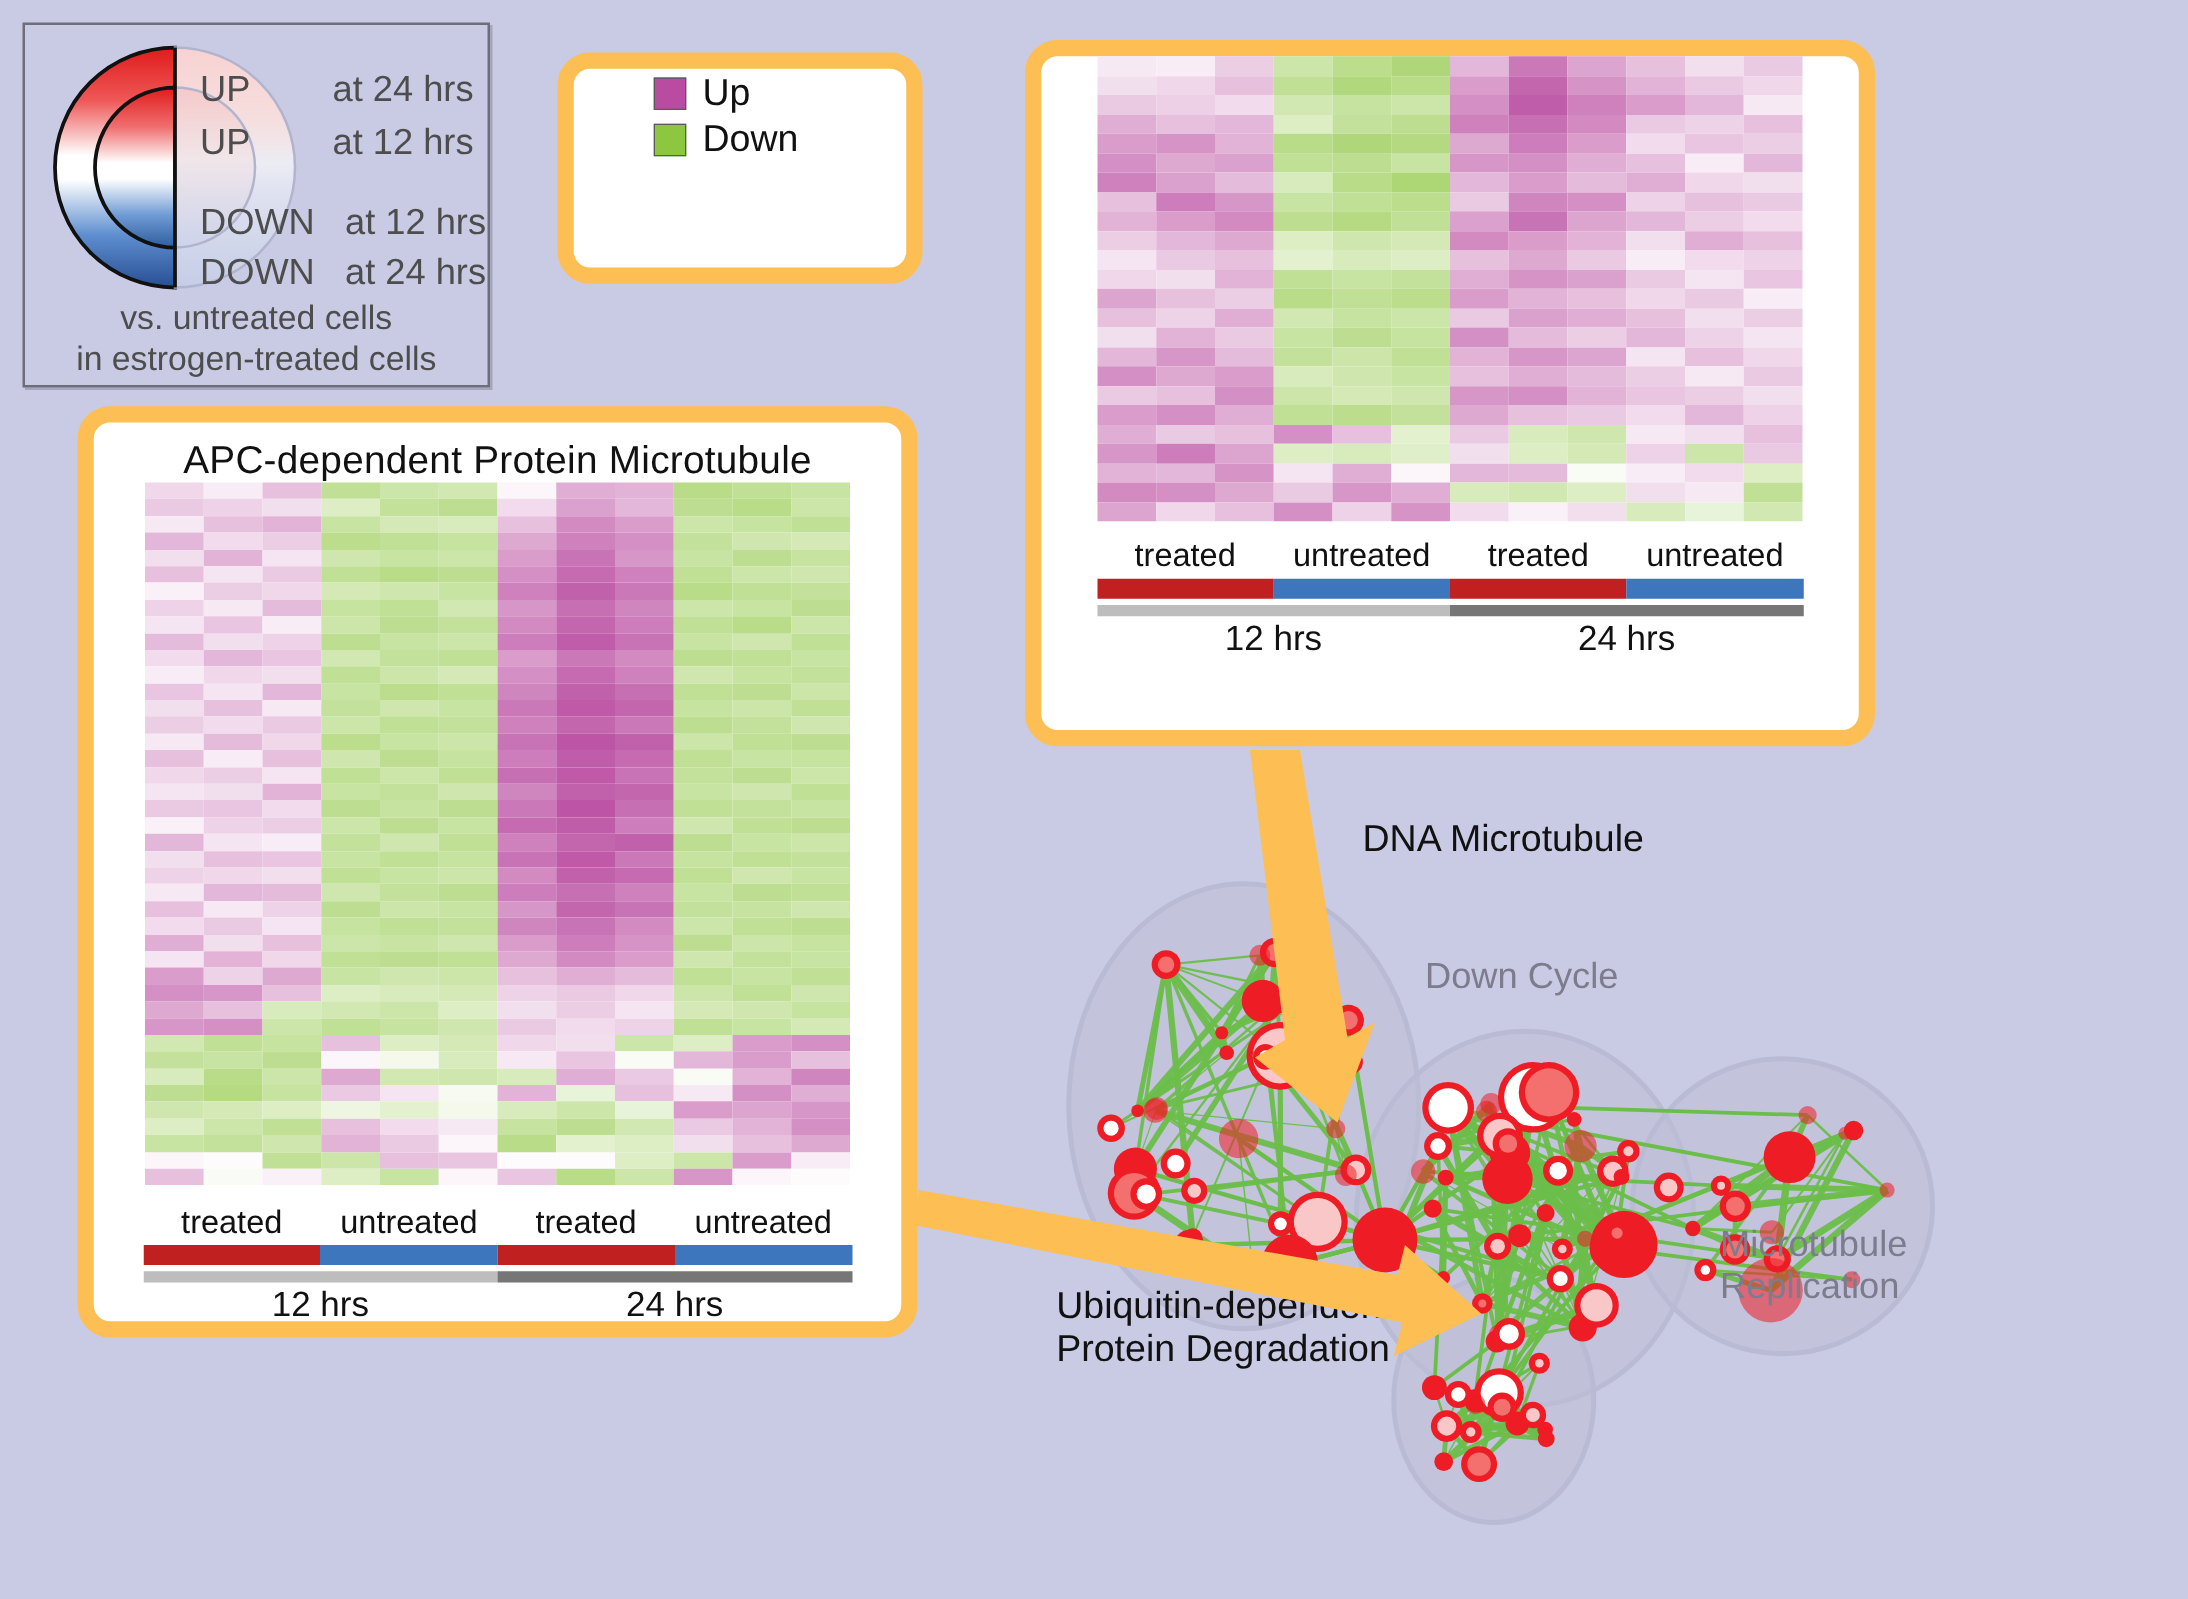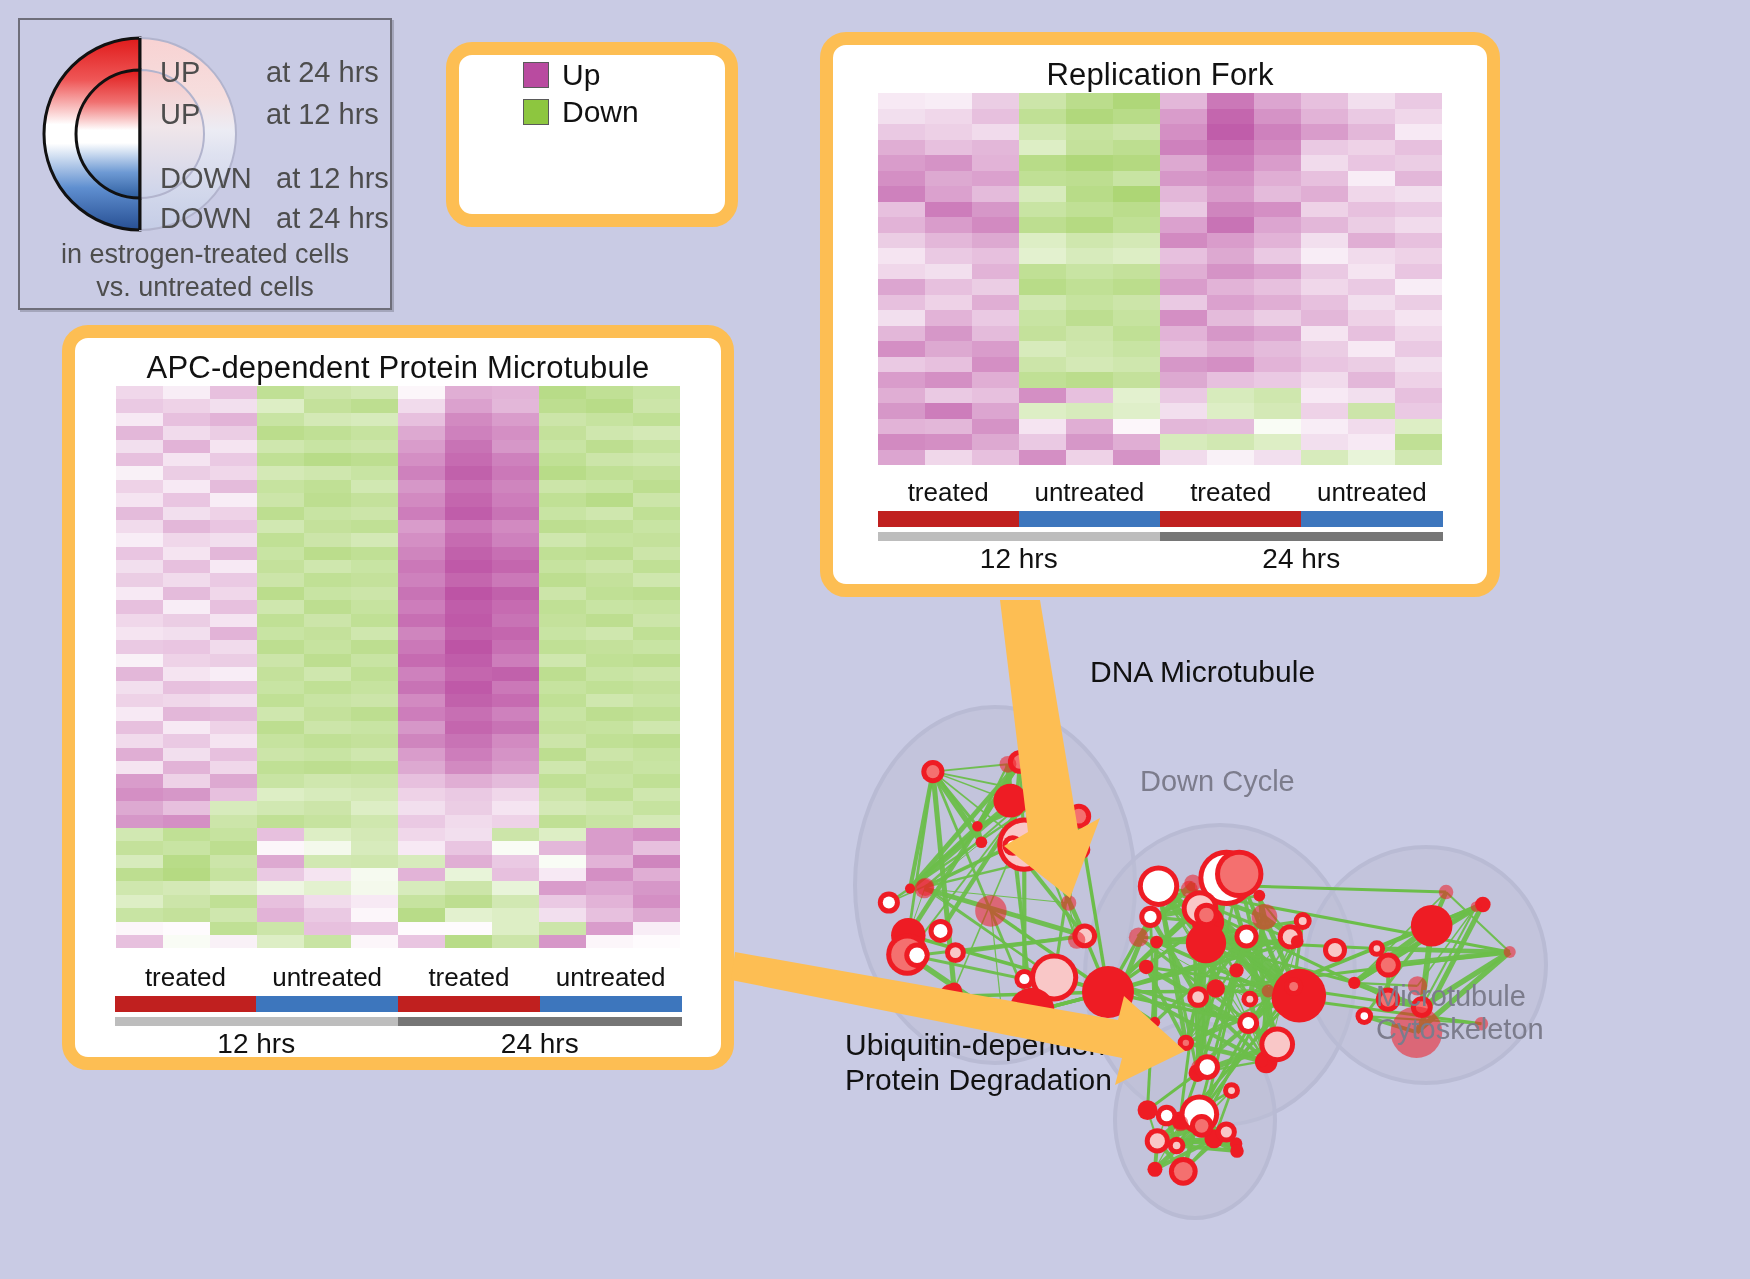--- a/index.html
+++ b/index.html
@@ -121,38 +121,37 @@
     <div class="key-lbl" style="left:140px;top:78px;">UP</div>
     <div class="key-line" style="left:246px;top:78px;">at 12 hrs</div>
 
     <div class="key-lbl" style="left:140px;top:142px;">DOWN</div>
     <div class="key-line" style="left:256px;top:142px;">at 12 hrs</div>
 
     <div class="key-lbl" style="left:140px;top:182px;">DOWN</div>
     <div class="key-line" style="left:256px;top:182px;">at 24 hrs</div>
 
     <div id="key-foot">
+      <div>vs. untreated cells</div>
       <div>in estrogen-treated cells</div>
-      <div>vs. untreated cells</div>
     </div>
   </div>
 
   <div id="legend-panel" class="panel">
     <div class="lg-row">
       <span class="lg-swatch" id="sw-up" style="background: rgb(185, 75, 160);"></span>
       <span class="lg-text">Up</span>
     </div>
     <div class="lg-row">
       <span class="lg-swatch" id="sw-down" style="background: rgb(141, 198, 63);"></span>
       <span class="lg-text">Down</span>
     </div>
   </div>
 
   <div id="rep-panel" class="panel">
-    <div class="panel-title">Replication Fork</div>
     <div class="heat" id="heat-rep" style="grid-template-columns: repeat(12, 47px); grid-auto-rows: 15.5px; width: 564px;">
         <div style="background: rgb(247, 233, 244);"></div>
         <div style="background: rgb(248, 237, 246);"></div>
         <div style="background: rgb(235, 205, 228);"></div>
         <div style="background: rgb(204, 229, 169);"></div>
         <div style="background: rgb(187, 221, 140);"></div>
         <div style="background: rgb(175, 215, 121);"></div>
         <div style="background: rgb(227, 183, 217);"></div>
         <div style="background: rgb(203, 120, 184);"></div>
         <div style="background: rgb(220, 165, 208);"></div>
@@ -1389,21 +1388,21 @@
         <circle cx="367.32908826878923" cy="520.9017373441789" r="12.619352968698067" fill="#ee1c24"></circle>
         <circle cx="367.32908826878923" cy="520.9017373441789" r="7.619352968698067" fill="#f9c7c7"></circle>
         <circle cx="446.9934160856265" cy="531.0973621992881" r="6.7596782752124955" fill="#ee1c24"></circle>
         <circle cx="318" cy="372" r="26" fill="#ee1c24"></circle>
         <circle cx="545" cy="330" r="12" fill="#ee1c24"></circle>
         <circle cx="545" cy="330" r="7" fill="#f9c7c7"></circle>
       </svg>
     <div class="net-label" id="lbl-dna">DNA Microtubule</div>
     <div class="net-label" id="lbl-cc">Down Cycle</div>
     <div class="net-label" id="lbl-mt">Microtubule
-Cytoskeleton</div>
+Replication</div>
     <div class="net-label" id="lbl-ubp">Ubiquitin-dependent
 Protein Degradation</div>
   </div>
 
   <svg id="connectors" style="position:absolute;left:0;top:0;width:1750px;height:1279px;pointer-events:none;">
 
     <polygon points="1000,600 1040,600 1078,830 1100,818 1070,898 1004,846 1028,832" fill="#fdbe53"></polygon>
 
     <polygon points="735,952 1118,1020 1124,996 1185,1051 1115,1085 1122,1058 731,980" fill="#fdbe53"></polygon>
   </svg>

